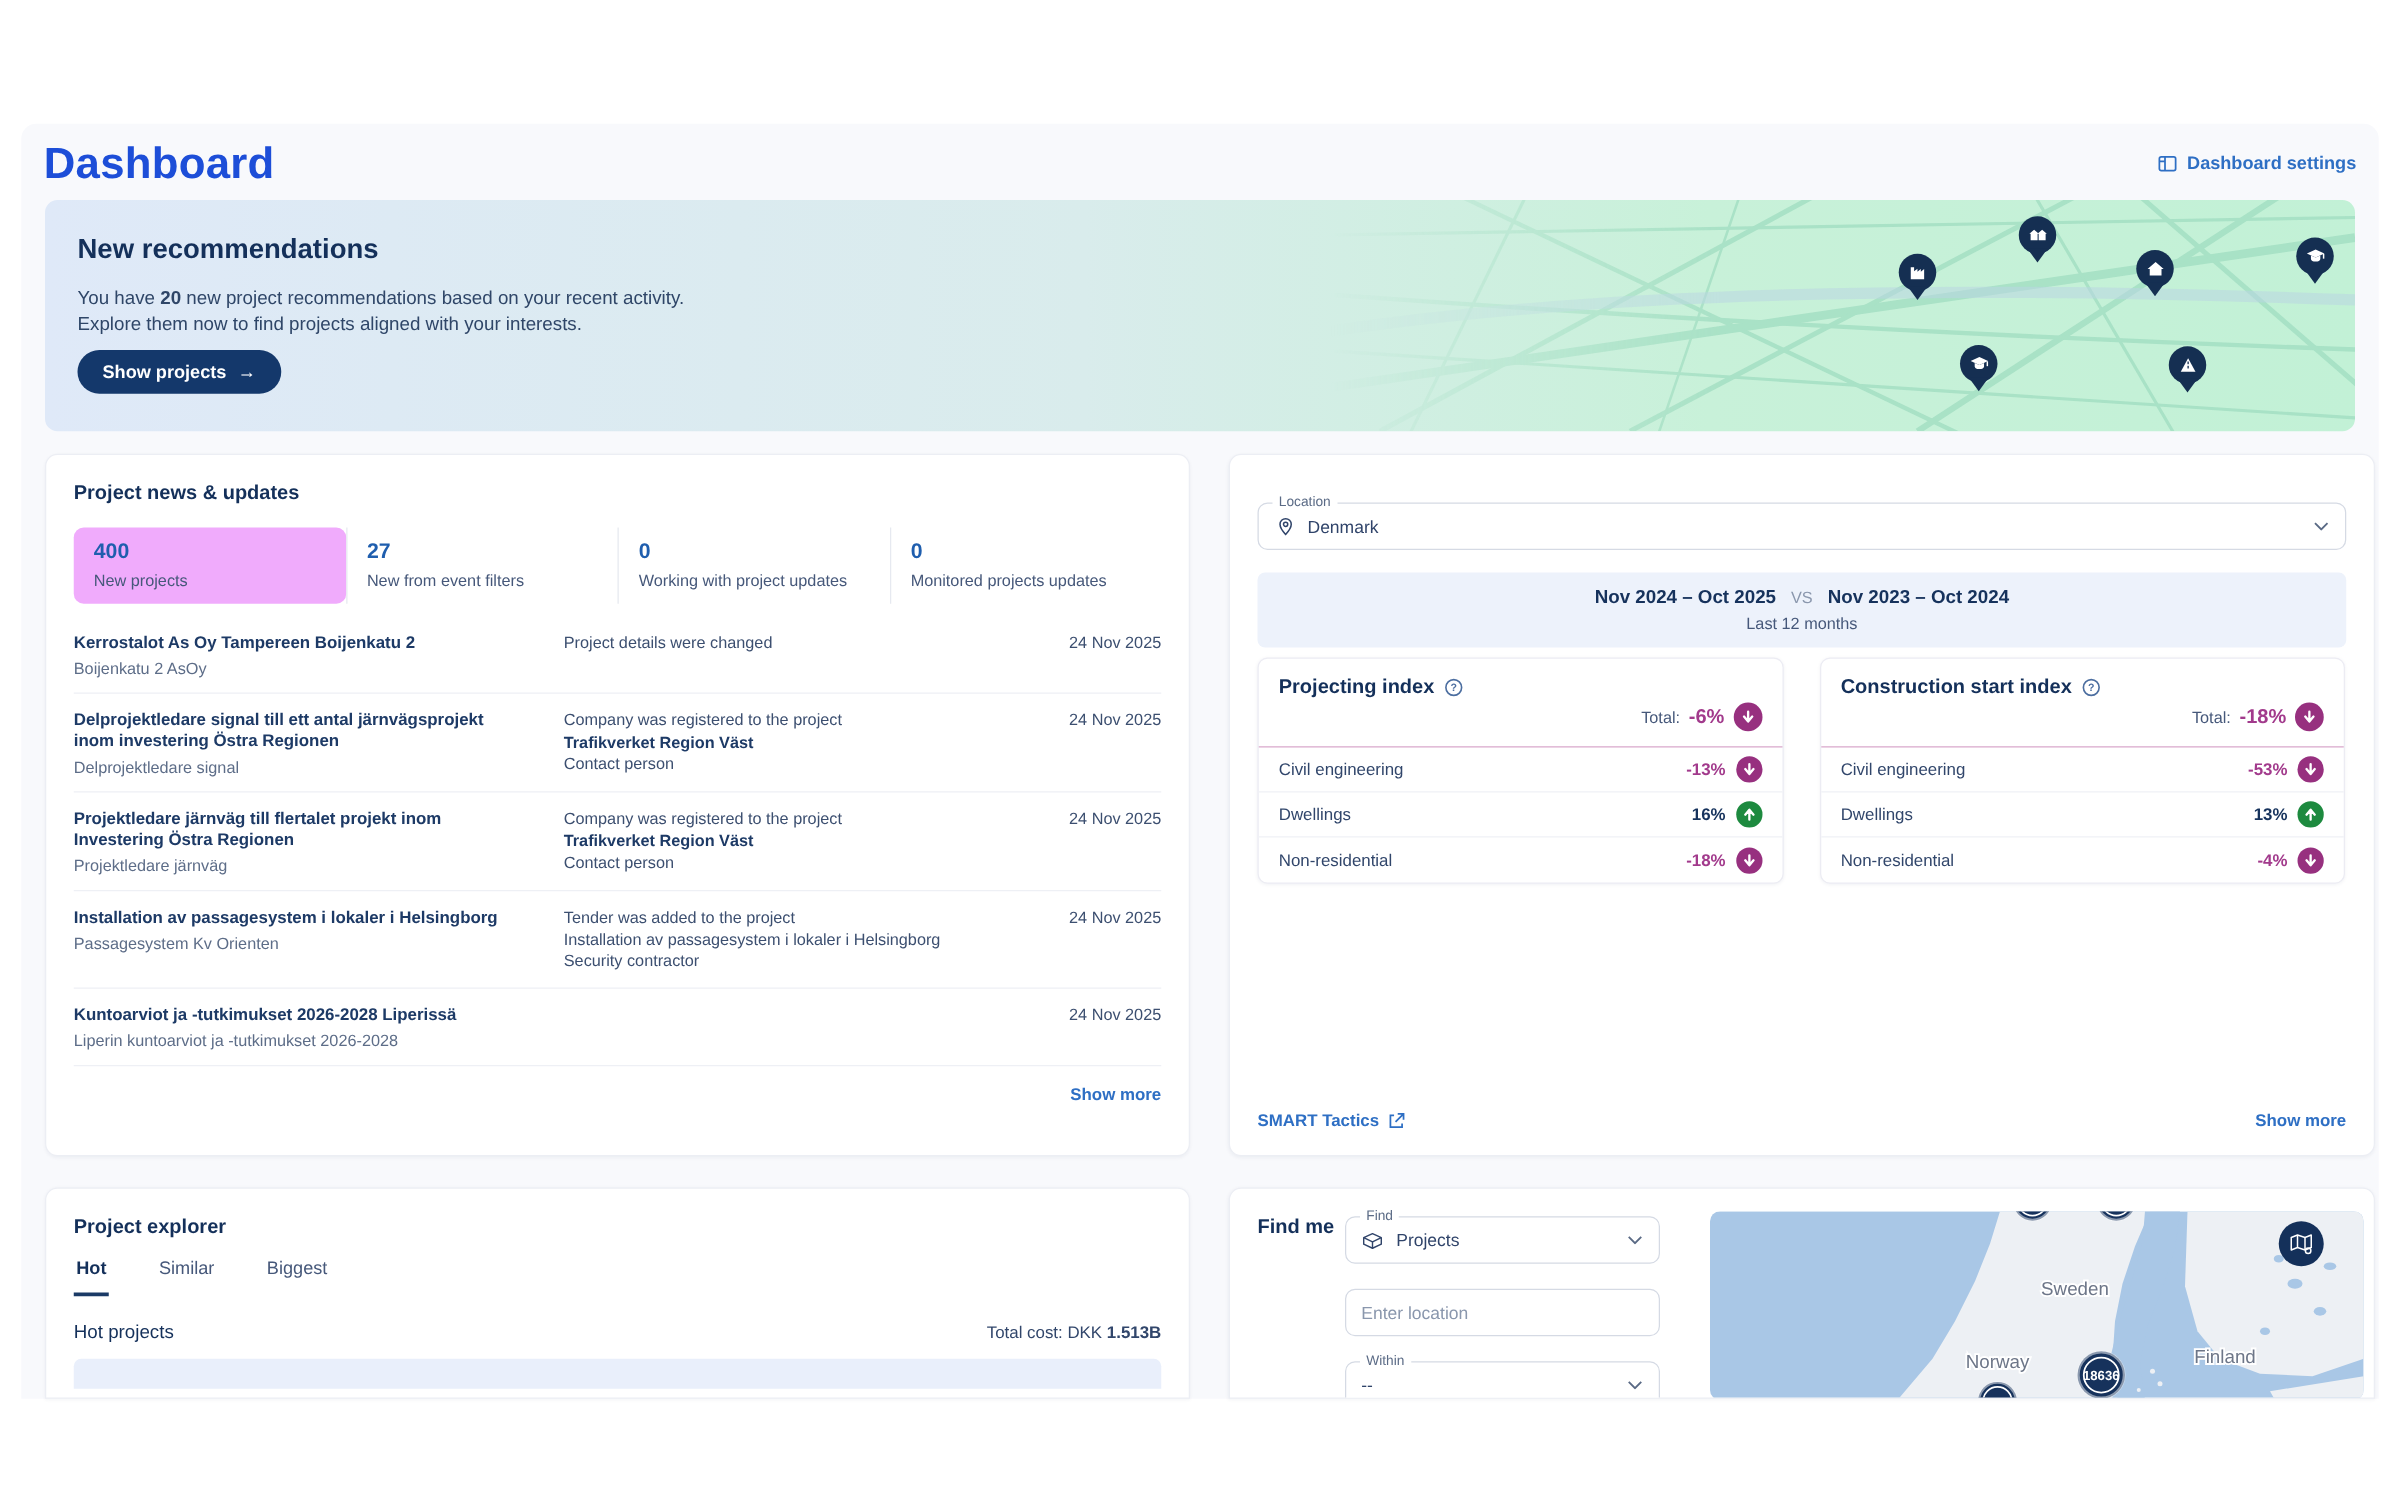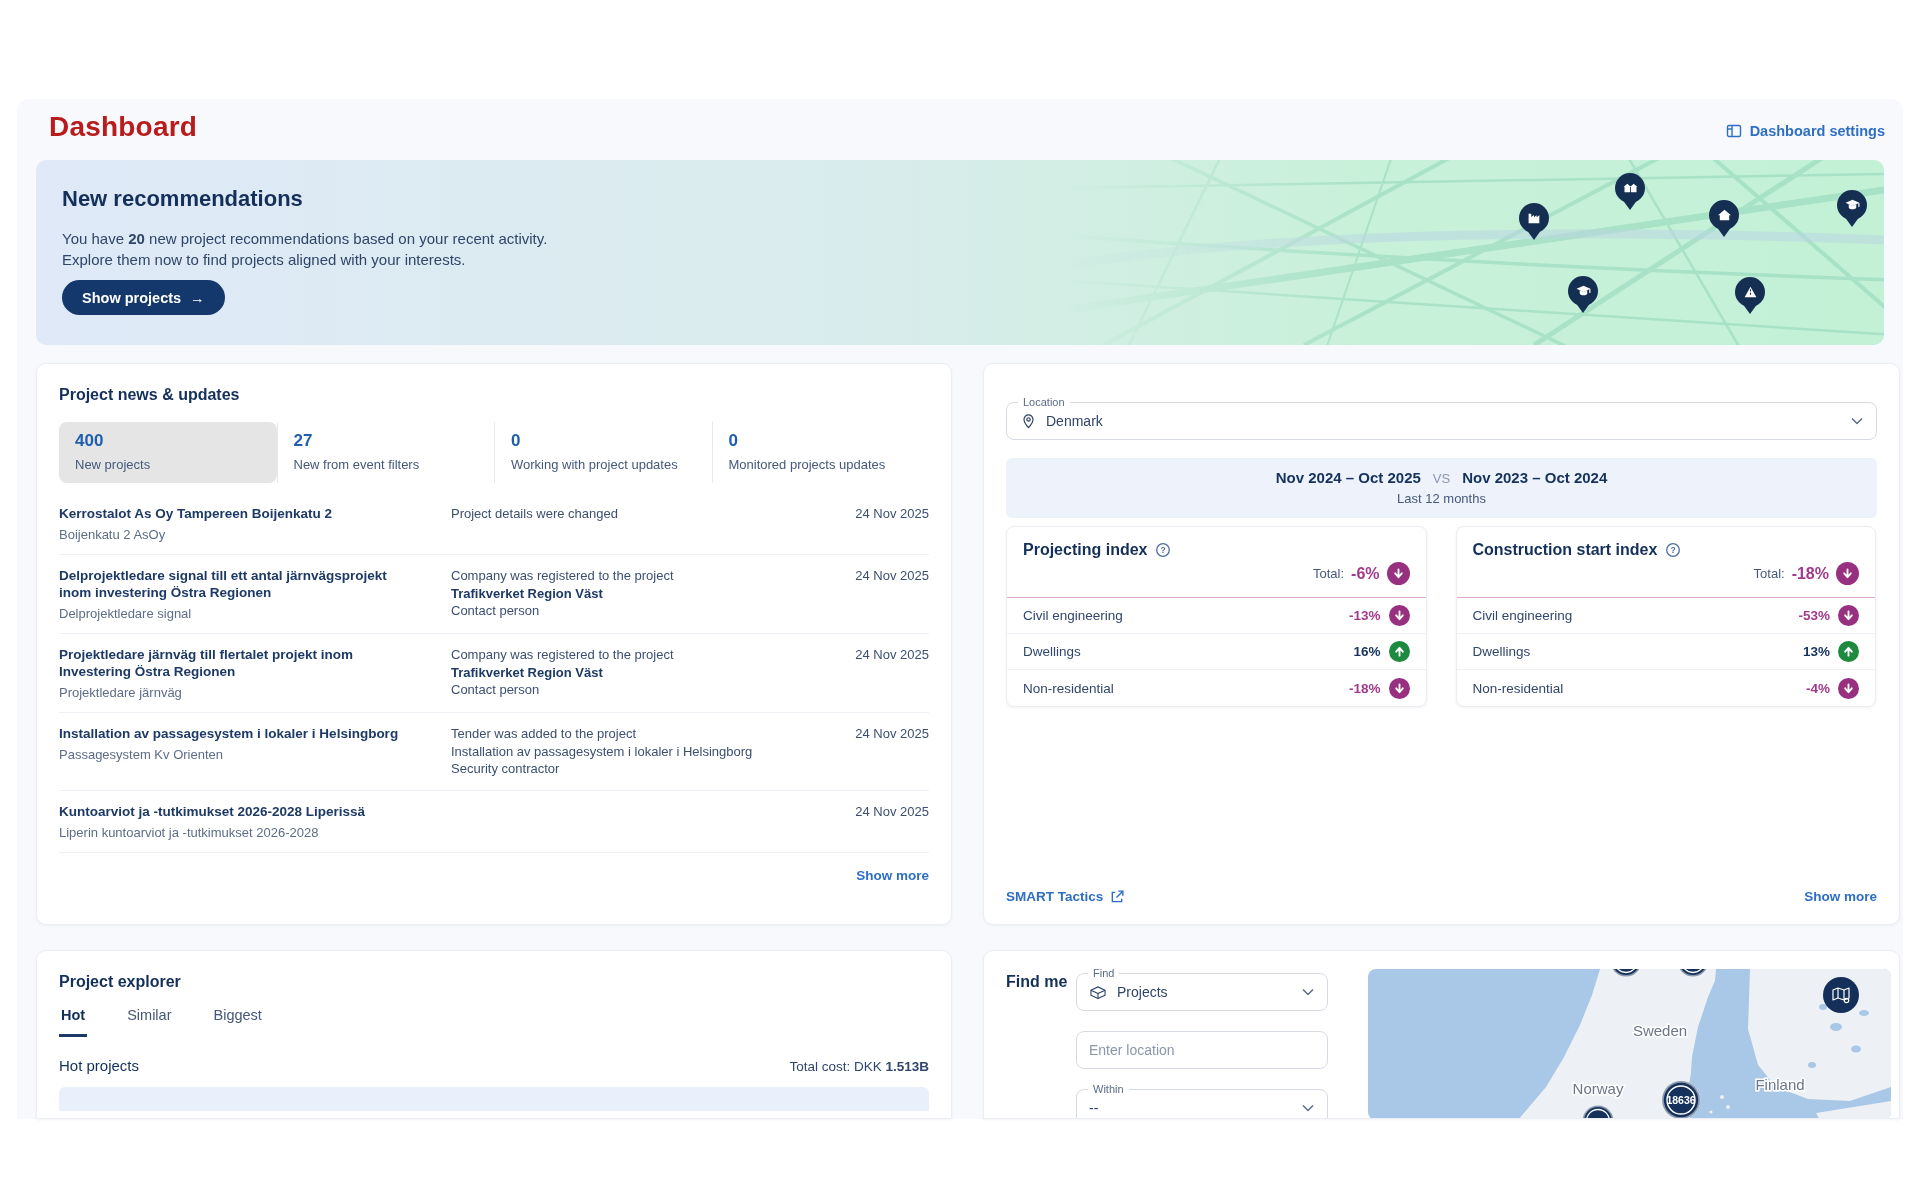--- a/index.html
+++ b/index.html
@@ -3,21 +3,21 @@
 <meta charset="utf-8">
 <style>
   * { margin:0; padding:0; box-sizing:border-box; }
   body { background:#fff; font-family:"Liberation Sans",sans-serif; }
   .screen { position:relative; width:1920px; height:1200px; background:#fff; overflow:hidden; color:#14305a; }
 
   .content { position:absolute; left:17px; top:99px; width:1886px; height:1020px;
              background:#f8f9fc; border-radius:12px 12px 0 0; }
 
   
-  .page-title { position:absolute; left:32px; top:12px; font-size:28px; font-weight:bold; color:#b91c1c; letter-spacing:.2px; }
+  .page-title { position:absolute; left:18px; top:12px; font-size:35px; font-weight:bold; color:#1d4ed8; letter-spacing:.2px; }
   .settings-btn { position:absolute; right:18px; top:24px; display:flex; align-items:center; gap:8px;
                   color:#2e6fc4; font-size:14.5px; font-weight:bold; cursor:pointer; }
 
   
   .banner { position:absolute; left:19px; right:19px; top:61px; height:185px; border-radius:10px; overflow:hidden;
             background:linear-gradient(90deg,#dfe9f8 0%,#d9ecec 45%,#c8f1d9 72%,#c2f1d6 100%); }
   .banner-title { position:absolute; left:26px; top:26px; font-size:22px; font-weight:bold; color:#14305a; }
   .banner-text { position:absolute; left:26px; top:68px; font-size:15px; line-height:21px; color:#2f4668; }
   .banner-cta { position:absolute; left:26px; top:120px; height:35px; padding:0 20px; border-radius:18px;
                 background:#14386b; color:#fff; font-size:14.5px; font-weight:bold; display:inline-flex;
@@ -33,21 +33,21 @@
   
   .card { position:absolute; background:#fff; border:1px solid #eceef4; border-radius:10px;
           box-shadow:0 1px 3px rgba(20,40,80,.05); }
   .card-title { font-size:16px; font-weight:bold; color:#14305a; }
 
   
   .news-card { left:19px; top:264px; width:916px; height:562px; padding:22px; }
   .stat-tabs { display:flex; margin-top:18px; }
   .stat-tab { flex:1 1 25%; padding:9px 16px 11px; cursor:pointer; }
   .stat-tab + .stat-tab { border-left:1px solid #e6e9f0; }
-  .stat-tab.active { background:#e5e5e5; border-radius:8px; border-left:none; }
+  .stat-tab.active { background:#f0abfc; border-radius:8px; border-left:none; }
   .stat-count { font-size:17px; font-weight:bold; color:#1f5eae; }
   .stat-label { font-size:13px; color:#46587a; margin-top:6px; }
   .news-list { margin-top:10px; }
   .news-row { display:flex; padding:12px 0; border-bottom:1px solid #eef0f5; cursor:pointer; }
   .n-main { width:392px; padding-right:30px; }
   .n-title { font-size:13.5px; font-weight:bold; color:#1d3a66; line-height:17px; }
   .n-sub { font-size:13px; color:#5d6d88; margin-top:5px; }
   .n-event { flex:1; padding-right:20px; font-size:13px; color:#3c4f70; line-height:17.5px; }
   .n-event .bold { font-weight:bold; color:#1d3a66; }
   .n-date { width:96px; text-align:right; font-size:13px; color:#3c4f70; padding-top:1px; }

